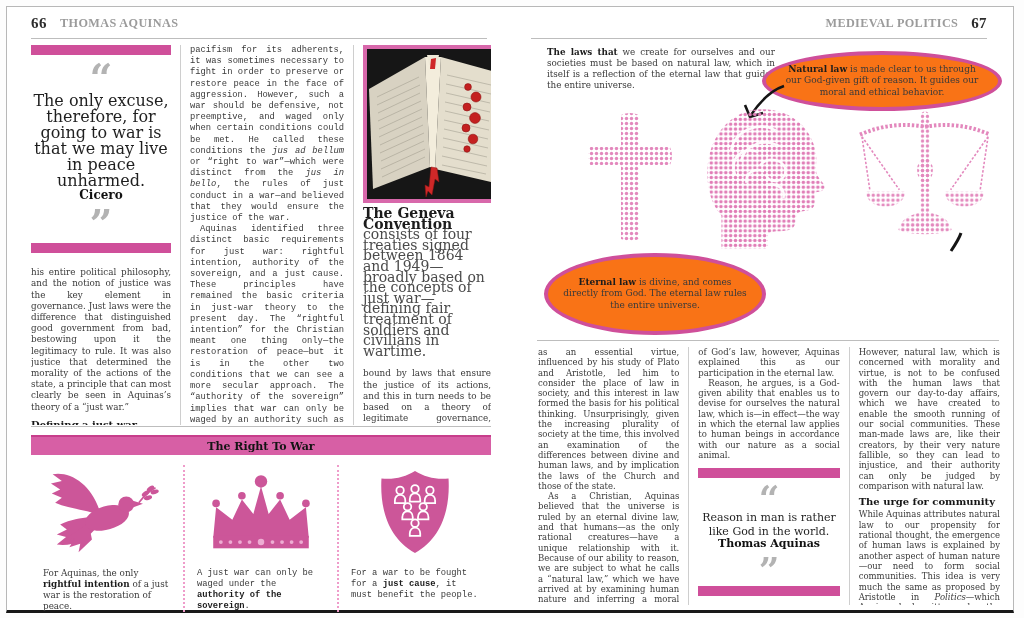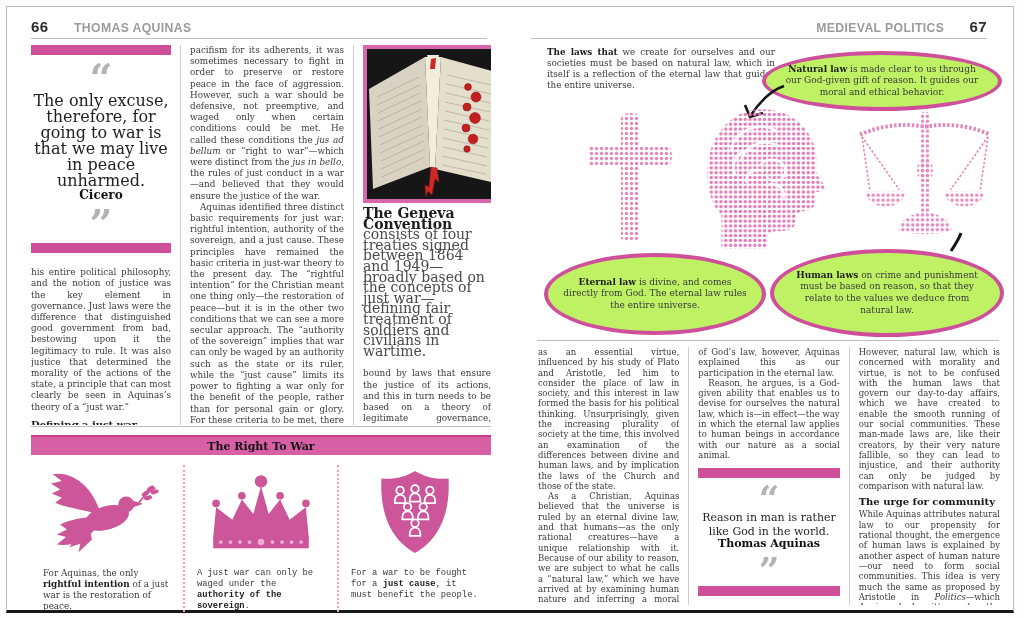--- a/index.html
+++ b/index.html
@@ -2,41 +2,41 @@
 <html><head>
 <meta charset="utf-8">
 <style>
   html,body{margin:0;padding:0;}
   body{width:1024px;height:618px;background:#fdfdfd;position:relative;overflow:hidden;
        font-family:"DejaVu Serif", serif;color:#3a3a3a;
        -webkit-font-smoothing:antialiased;}
   .spread{position:absolute;left:6px;top:6px;width:1006px;height:603px;background:#fff;
           border:1px solid #b8b8b8;border-bottom:3px solid #181818;}
   
-  .runhead{position:absolute;top:8px;height:20px;font-family:Liberation Sans, sans-serif;
-           font-weight:bold;letter-spacing:.4px;display:flex;align-items:flex-end;gap:25px;}
+  .runhead{position:absolute;top:8px;height:20px;font-family:Liberation Serif, serif;
+           font-weight:bold;letter-spacing:.4px;display:flex;align-items:flex-start;gap:13px;}
   .rh-left{left:24px;}
   .rh-right{right:26px;}
   .rh-num{font-size:15px;color:#2c2c2c;}
   .rh-title{font-size:13px;color:#9b9b9b;transform:scaleX(.94);transform-origin:left;}
   .rh-title.r{transform-origin:right;}
   .headrule{position:absolute;top:31px;border-top:1px solid #bdbdbd;}
   .hr-left{left:24px;width:456px;}
   .hr-right{left:524px;width:456px;}
   
   .col p{margin:0 0 0 0;text-align:justify;}
   .b{font-weight:bold;color:#1c1c1c;}
   .i{font-style:italic;}
   .h2{font-weight:bold;color:#161616;font-size:10px;margin:6px 0 2px;}
   .indent{text-indent:10px;}
   
   .lcols{position:absolute;left:24px;top:38px;width:460px;height:380px;display:flex;}
   .col{font-size:8.8px;line-height:11.2px;overflow:hidden;}
   .lc1{width:140px;flex:none;}
-  .lc2{width:154px;flex:none;}
+  .lc2{width:154px;flex:none;font-family:Liberation Mono, monospace;}
   .lc3{flex:1;}
   .col + .col{border-left:1px solid #cecece;padding-left:9px;margin-left:9px;}
   
   .pq{display:flex;flex-direction:column;text-align:center;margin-bottom:14px;}
   .pqbar{height:10px;background:#cf4f9a;}
   .pqmark{font-size:40px;line-height:.9;height:27px;color:#b3b3b3;font-weight:bold;overflow:visible;margin:5px 0 6px;}
   .pqtext{font-size:16px;line-height:16px;color:#1f1f1f;}
   .pqattr{font-size:12px;font-weight:bold;color:#111;margin-top:1px;}
   .pq .pqbar.btm{margin-top:4px;}
   
@@ -49,21 +49,21 @@
            font-weight:bold;font-size:11px;color:#141414;}
   .ibrow{display:flex;margin-top:10px;}
   .ibitem{flex:1;padding:0 12px;display:flex;flex-direction:column;}
   .ibitem + .ibitem{border-left:2px dotted #ef9cca;font-family:Liberation Mono, monospace;}
   .ibicon{height:94px;display:flex;align-items:center;justify-content:center;}
   .ibcap{font-size:8.8px;line-height:11px;margin-top:9px;text-align:left;}
   
   .diagram{position:absolute;left:525px;top:38px;width:470px;height:294px;}
   .intro{position:absolute;left:15px;top:2px;width:228px;font-size:8.8px;line-height:11px;text-align:justify;}
   .bubble{position:absolute;border:4px solid #cf4f9a;border-radius:50%;display:flex;align-items:center;justify-content:center;
-          text-align:center;font-size:9px;line-height:11.6px;color:#3a3a3a;padding:2px 14px;box-sizing:border-box;background:#bef264;}
+          text-align:center;font-size:9px;line-height:11.6px;color:#3a3a3a;padding:2px 14px;box-sizing:border-box;background:#f97316;}
   .bub-natural{left:230px;top:6px;width:240px;height:60px;}
   .bub-eternal{left:12px;top:208px;width:222px;height:82px;}
   .bub-human{left:238px;top:204px;width:234px;height:88px;}
   .dg{position:absolute;}
   .midrule{position:absolute;left:530px;top:333px;width:462px;border-top:1px solid #bdbdbd;}
   
   .rcols{position:absolute;left:531px;top:340px;width:462px;height:258px;display:flex;}
   .rcols .col{font-size:8.5px;line-height:10.3px;}
   .rc{flex:1;}
   
@@ -287,23 +287,20 @@
       </g>
       <path d="M20,84 h40 c0,9 -9,15 -20,15 c-11,0 -20,-6 -20,-15 z" fill="url(#ht3)"></path>
       <path d="M100,84 h40 c0,9 -9,15 -20,15 c-11,0 -20,-6 -20,-15 z" fill="url(#ht3)"></path>
       <path d="M80,104 c-18,3 -25,10 -25,16 h50 c0,-6 -7,-13 -25,-16 z" fill="url(#ht3)"></path>
       <ellipse cx="80" cy="122" rx="27" ry="5" fill="url(#ht3)"></ellipse>
     </svg>
 
     <div class="bubble bub-eternal">
         <span><span class="b">Eternal law</span><span> is divine, and comes directly from God. The eternal law rules the entire universe.</span></span>
       </div>
-    <div class="bubble bub-human">
-        <span><span class="b">Human laws</span><span> on crime and punishment must be based on reason, so that they relate to the values we deduce from natural law.</span></span>
-      </div>
 
     <svg class="dg" style="left:414px;top:186px;" width="20" height="22">
       <path d="M5,20 C9,14 13,8 15,2" stroke="#151515" stroke-width="3" fill="none"></path>
     </svg>
   </div>
 
   <div class="midrule"></div>
 
   <div class="rcols">
 

